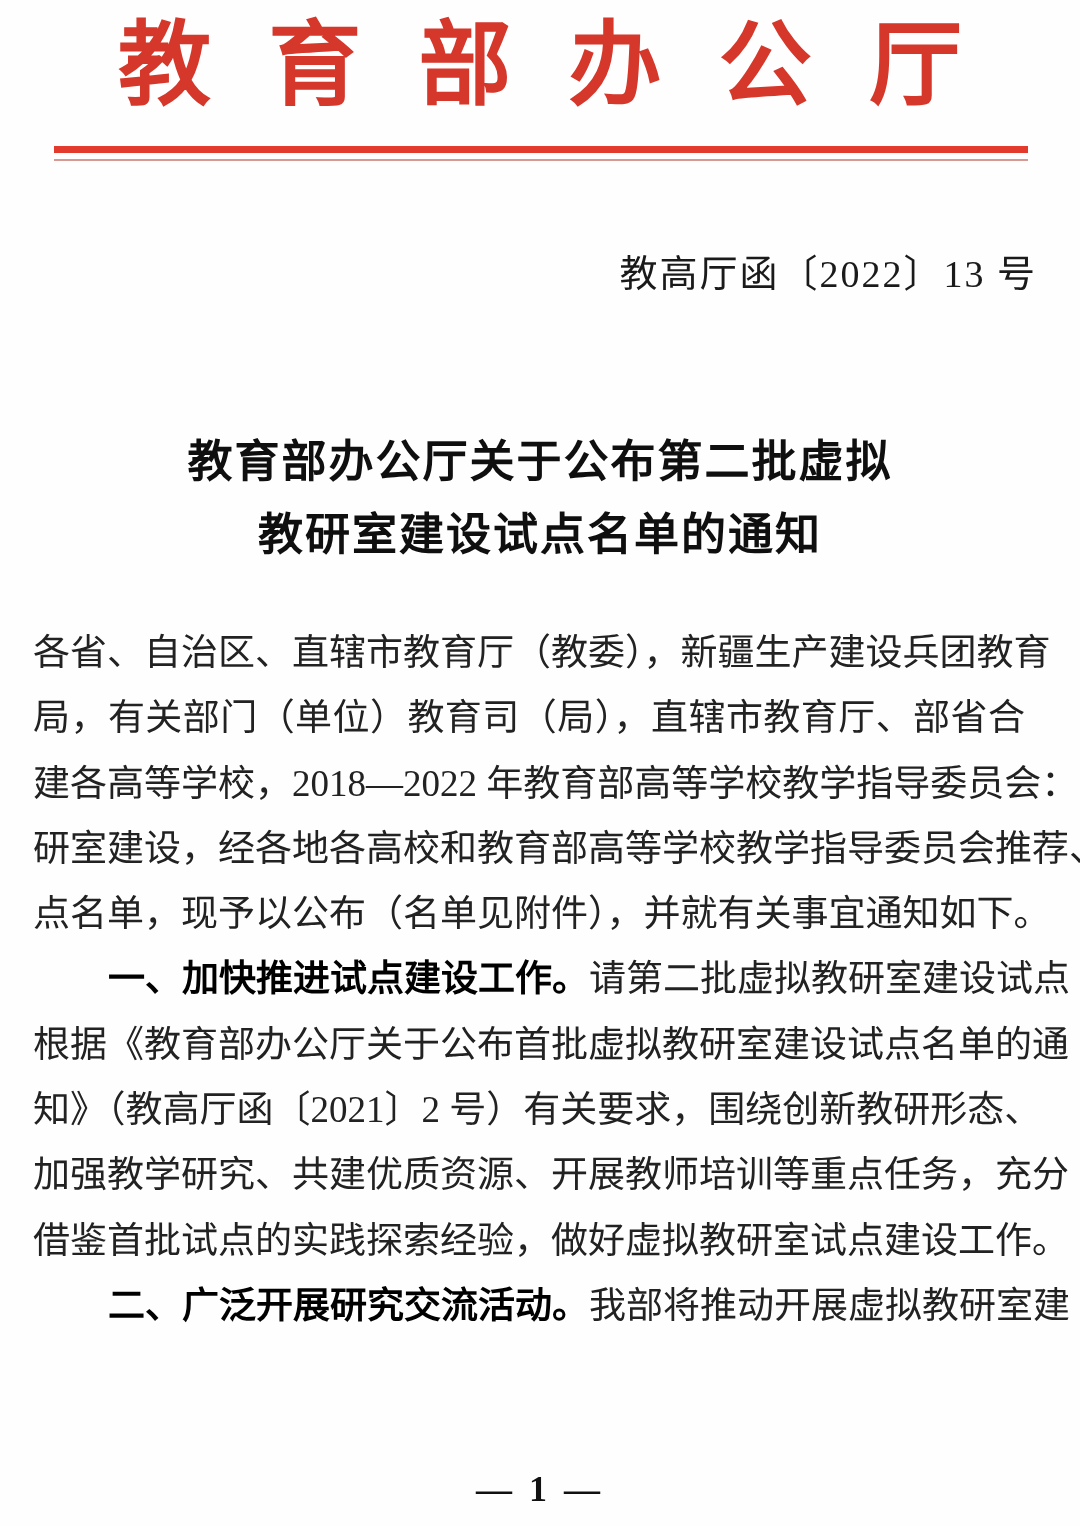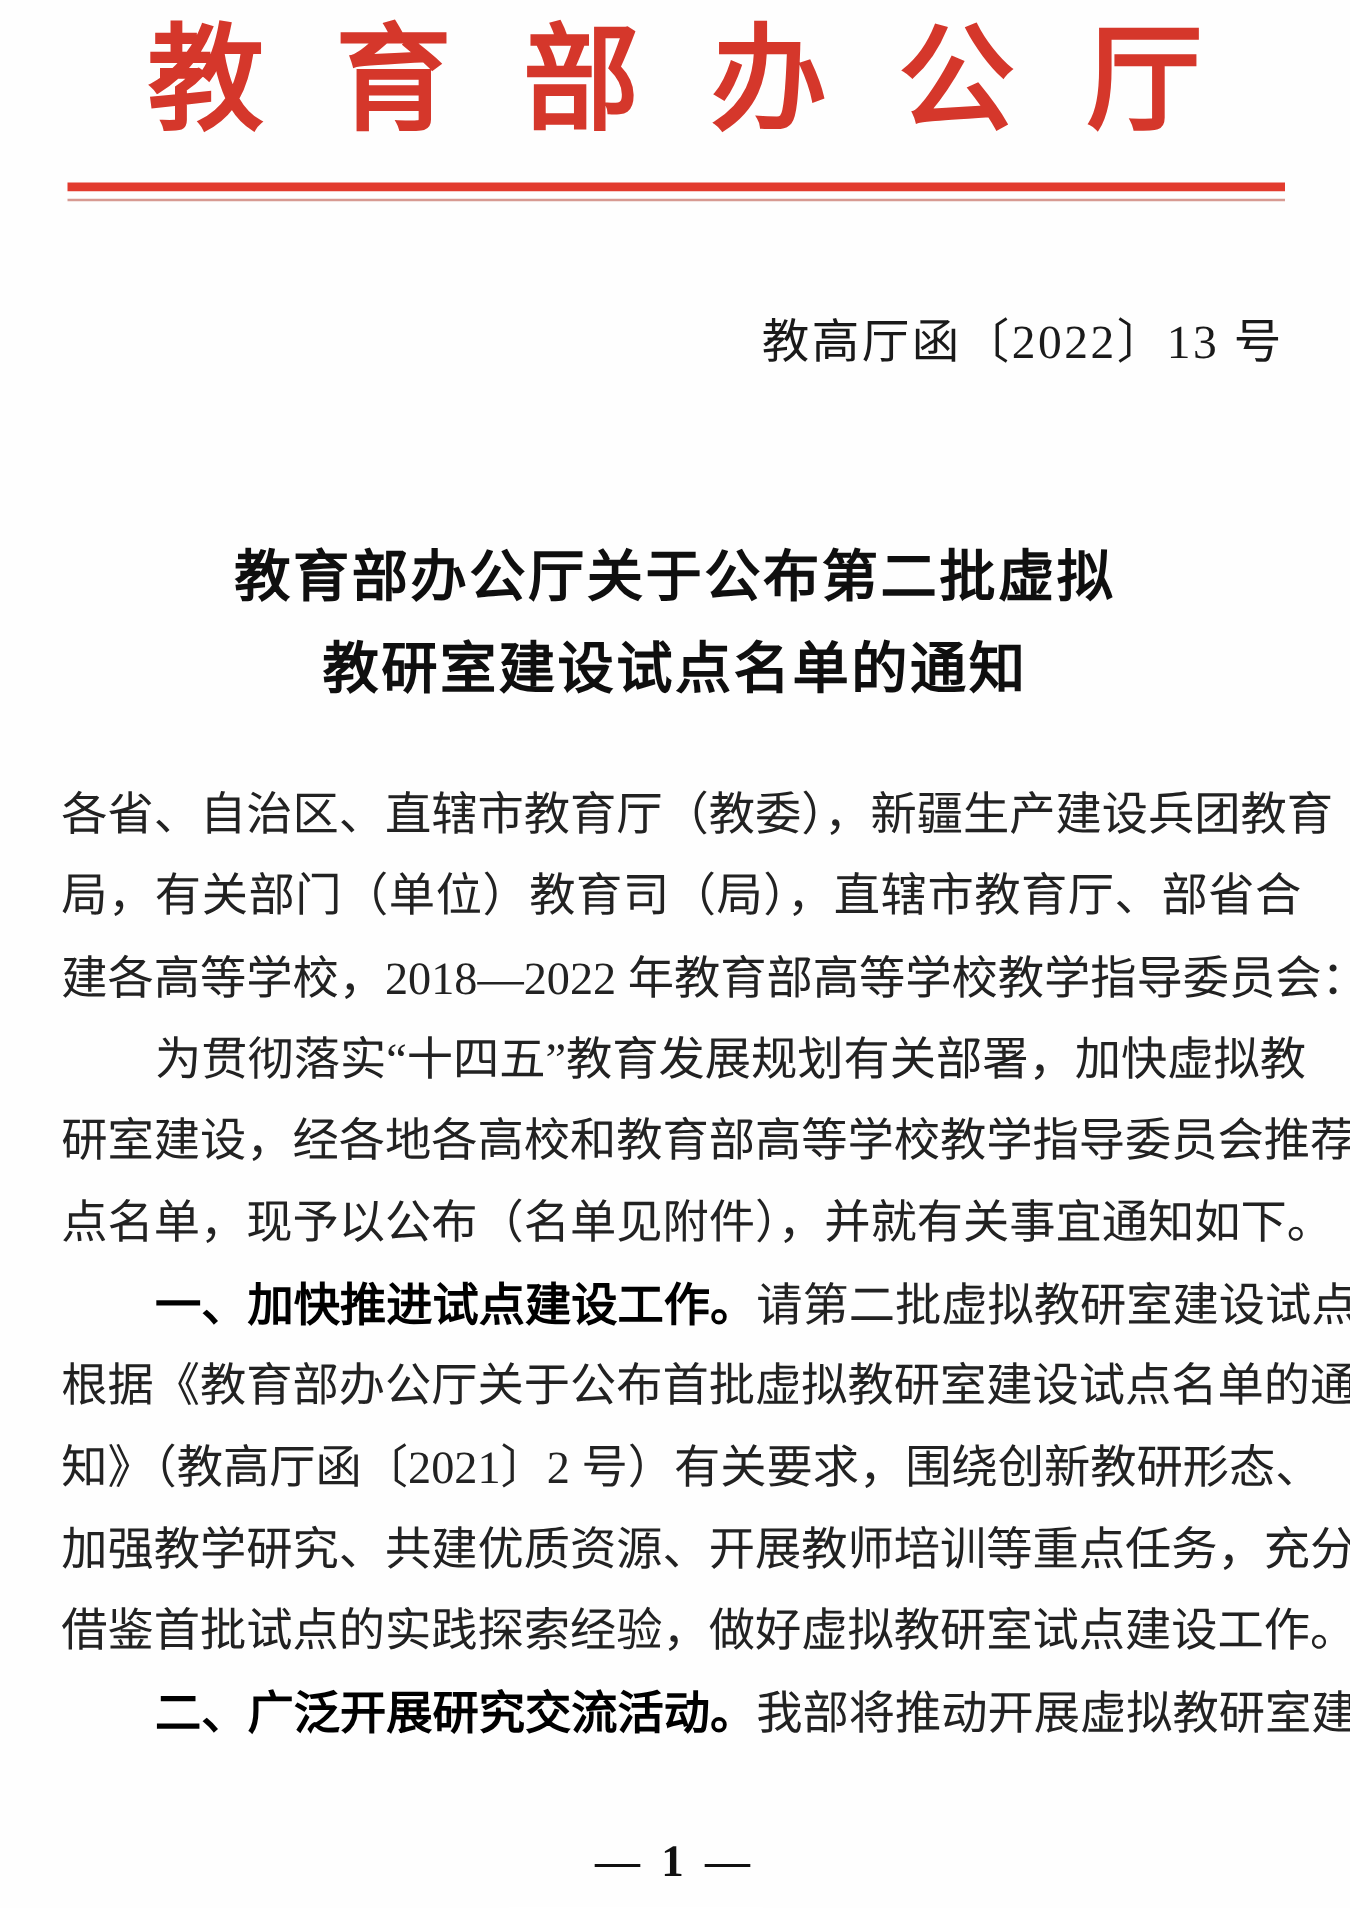--- a/index.html
+++ b/index.html
@@ -47,21 +47,21 @@
     left: 54px;
     width: 974px;
     height: 2px;
     background: #d79a92;
   }
 
   
   .doc-number {
     position: absolute;
     top: 250px;
-    right: 53px;
+    right: 43px;
     font-size: 38px;
     line-height: 48px;
     color: #1a1a1a;
     letter-spacing: 2px;
     white-space: nowrap;
     text-align: right;
   }
 
   
   .doc-title {
@@ -74,21 +74,21 @@
     font-size: 45px;
     line-height: 73px;
     color: #0f0f0f;
     letter-spacing: 2px;
   }
 
   
   .body-text {
     position: absolute;
     top: 620px;
-    left: 49px;
+    left: 33px;
     width: 992px;
     font-size: 37px;
     color: #222222;
   }
   .bline {
     height: 65.3px;
     line-height: 65.3px;
     text-align: justify;
     text-align-last: justify;
     white-space: nowrap;
@@ -137,21 +137,20 @@
 
   <div class="doc-title">
     <div>教育部办公厅关于公布第二批虚拟</div>
     <div>教研室建设试点名单的通知</div>
   </div>
 
   <div class="body-text">
     <div class="bline"><span>各省、自治区、直辖市教育厅（教委），新疆生产建设兵团教育</span></div>
     <div class="bline"><span>局，有关部门（单位）教育司（局），直辖市教育厅、部省合</span></div>
     <div class="bline"><span>建各高等学校，2018—2022 年教育部高等学校教学指导委员会：</span></div>
-    <div class="bline indent"><span>为贯彻落实“十四五”教育发展规划有关部署，加快虚拟教</span></div>
     <div class="bline"><span>研室建设，经各地各高校和教育部高等学校教学指导委员会推荐、</span></div>
     <div class="bline"><span>点名单，现予以公布（名单见附件），并就有关事宜通知如下。</span></div>
     <div class="bline indent"><span class="lead">一、加快推进试点建设工作。</span><span>请第二批虚拟教研室建设试点</span></div>
     <div class="bline"><span>根据《教育部办公厅关于公布首批虚拟教研室建设试点名单的通</span></div>
     <div class="bline"><span>知》（教高厅函〔2021〕2 号）有关要求，围绕创新教研形态、</span></div>
     <div class="bline"><span>加强教学研究、共建优质资源、开展教师培训等重点任务，充分</span></div>
     <div class="bline"><span>借鉴首批试点的实践探索经验，做好虚拟教研室试点建设工作。</span></div>
     <div class="bline indent"><span class="lead">二、广泛开展研究交流活动。</span><span>我部将推动开展虚拟教研室建</span></div>
   </div>
 

